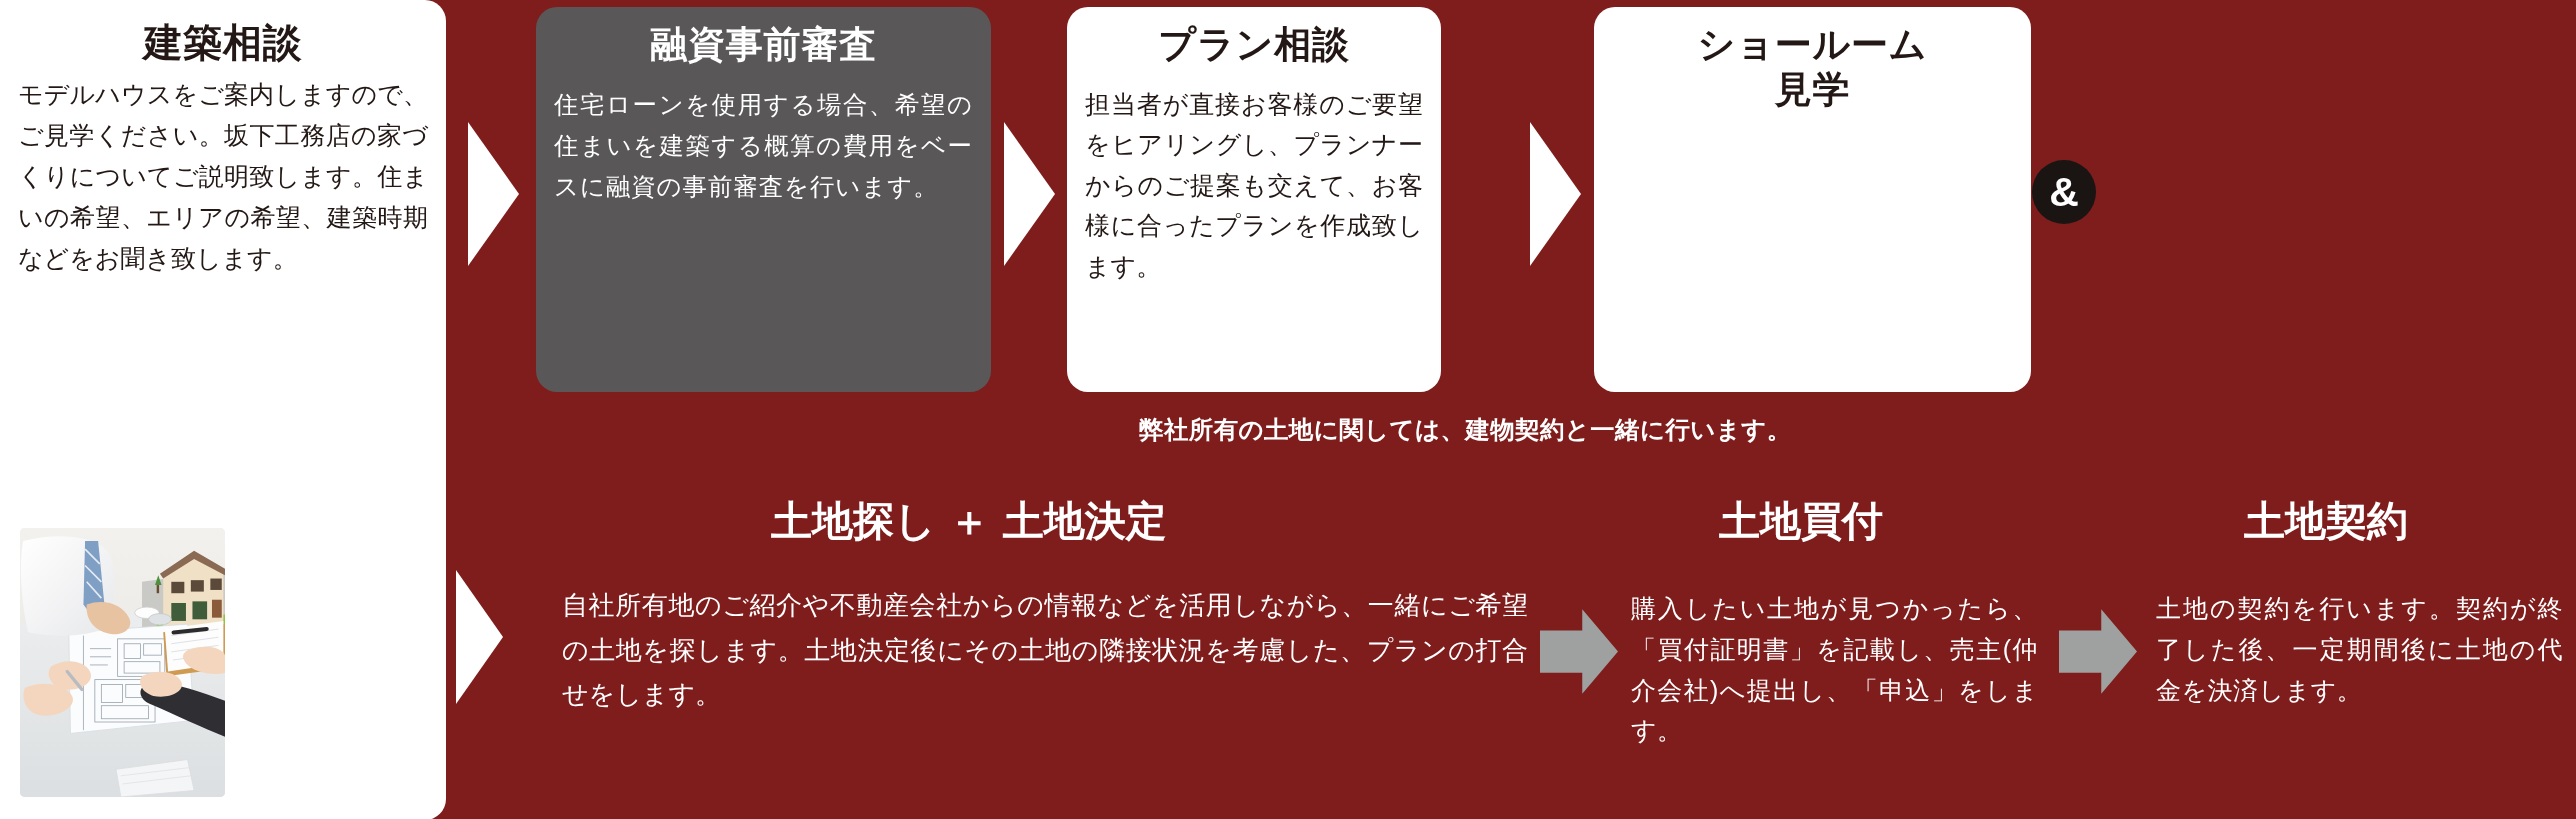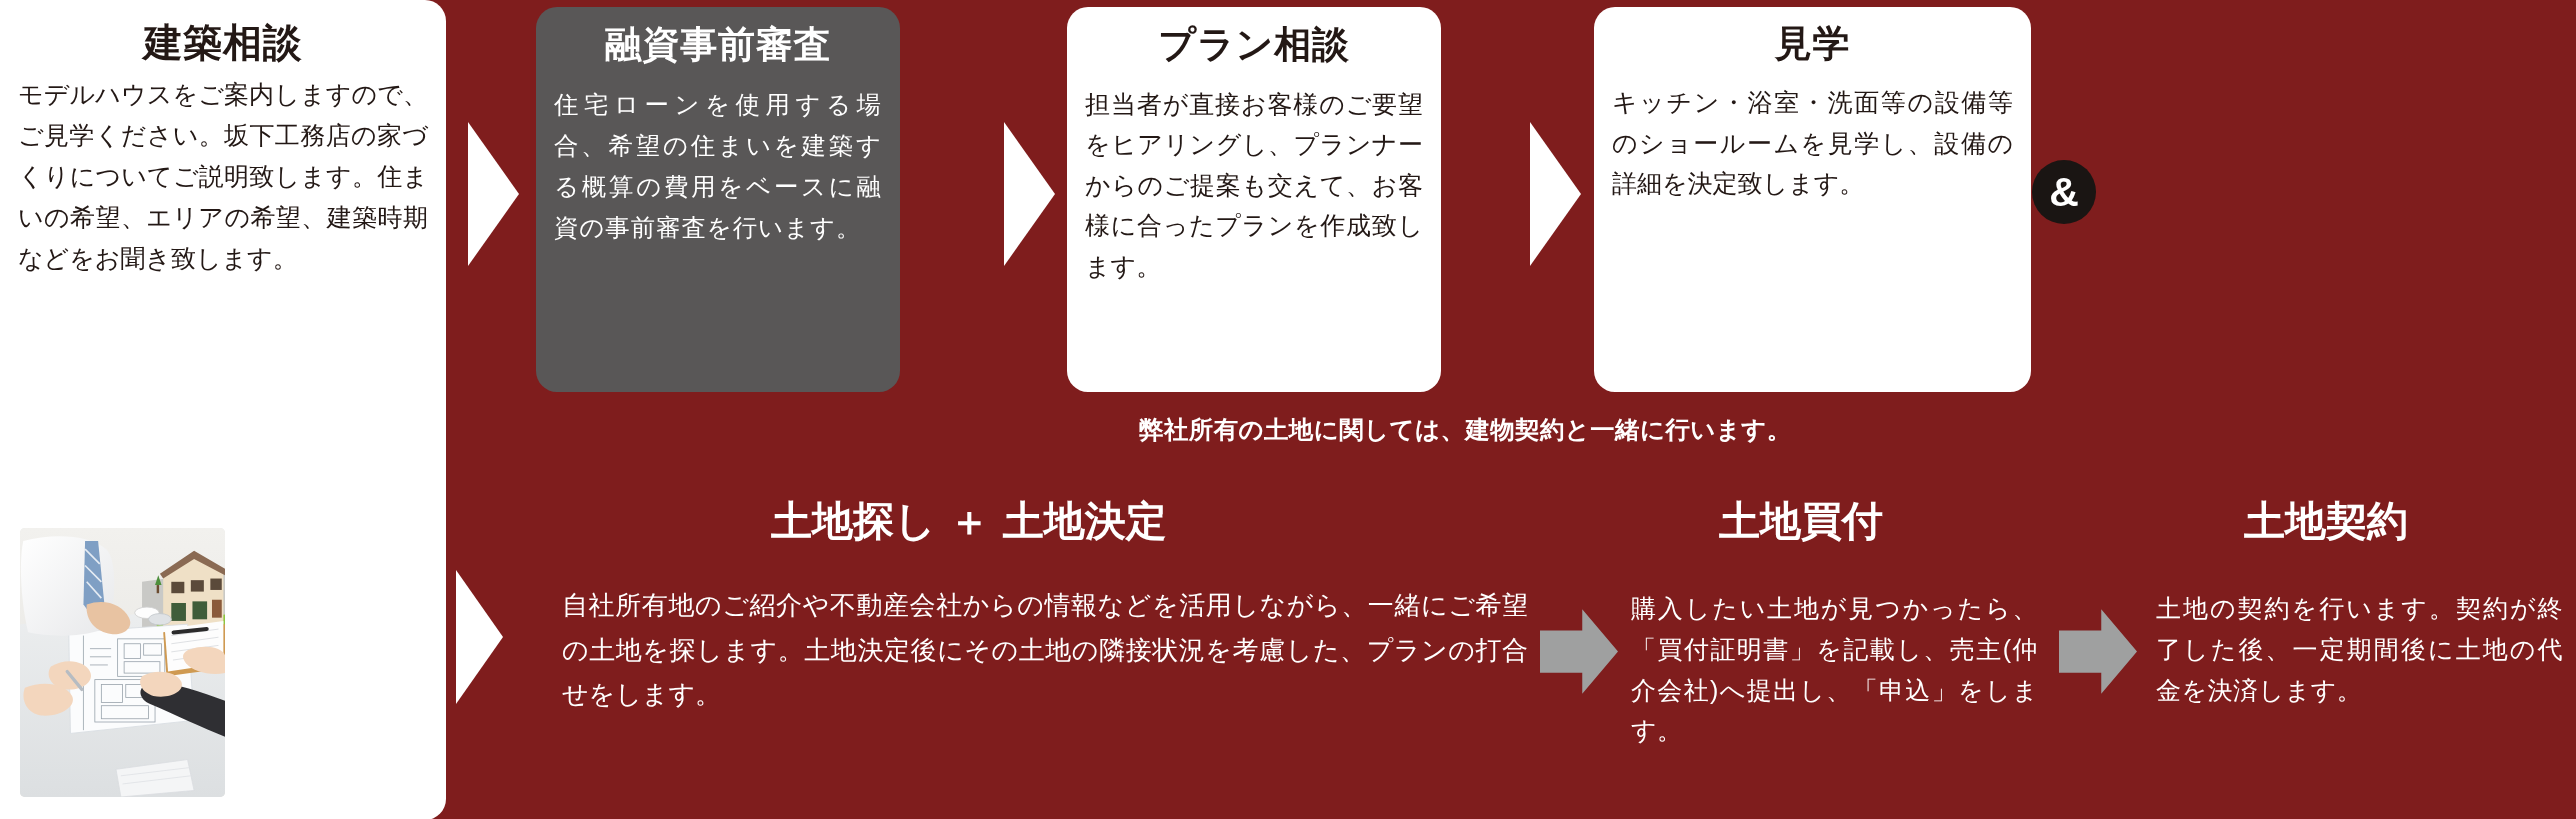--- a/index.html
+++ b/index.html
@@ -235,43 +235,45 @@
       <path d="M118 296 L206 284 L214 322 L124 330 Z" fill="#f4f5f6" stroke="#dadde0"></path>
       <g stroke="#dfe2e5" stroke-width="1">
         <line x1="124" y1="304" x2="208" y2="294"></line>
         <line x1="126" y1="314" x2="210" y2="304"></line>
       </g>
     </svg>
   </div>
 
   <div class="tri-white" style="left:468px;top:122px;border-top-width:72px;border-bottom-width:72px;border-left-width:51px;"></div>
 
-  <div class="abs card gray" style="left:536px;top:6.5px;width:364px;height:385px;">
+  <div class="abs card gray" style="left:536px;top:6.5px;width:455px;height:385px;">
     <div class="title" style="font-size:37px;margin-top:4.9px;">
       <span class="hl"><span>融資事前審査</span></span>
     </div>
     <div class="body" style="margin-top:18px;font-size:24.4px;line-height:1.68;letter-spacing:0.04em;">住宅ローンを使用する場合、希望の住まいを建築する概算の費用をベースに融資の事前審査を行います。</div>
   </div>
 
   <div class="tri-white" style="left:1004px;top:122px;"></div>
 
   <div class="abs card" style="left:1067px;top:6.5px;width:374px;height:385px;">
     <div class="title" style="font-size:37px;margin-top:4.9px;">
       <span class="hl"><span>プラン相談</span></span>
     </div>
     <div class="body" style="margin-top:18px;">担当者が直接お客様のご要望をヒアリングし、プランナーからのご提案も交えて、お客様に合ったプランを作成致します。</div>
   </div>
 
   <div class="tri-white" style="left:1530px;top:122px;"></div>
 
   <div class="abs card" style="left:1594px;top:6.5px;width:437px;height:385px;">
+    <div class="title" style="font-size:37px;margin-top:4.9px;">
+      <span class="hl"><span>ショールーム</span></span>
+    </div>
     <div class="title" style="font-size:37px;margin-top:3.3px;">
       <span class="hl"><span>見学</span></span>
     </div>
-    <div class="body" style="margin-top:18px;">キッチン・浴室・洗面等の設備等のショールームを見学し、設備の詳細を決定致します。</div>
   </div>
 
   <div class="amp" style="left:2032px;top:160px;">
     <span>&amp;</span>
   </div>
 
 
   <div class="note" style="left:1139px;top:414px;">弊社所有の土地に関しては、建物契約と一緒に行います。</div>
 
   <div class="tri-white" style="left:456px;top:570px;border-top-width:67px;border-bottom-width:67px;border-left-width:47px;"></div>

